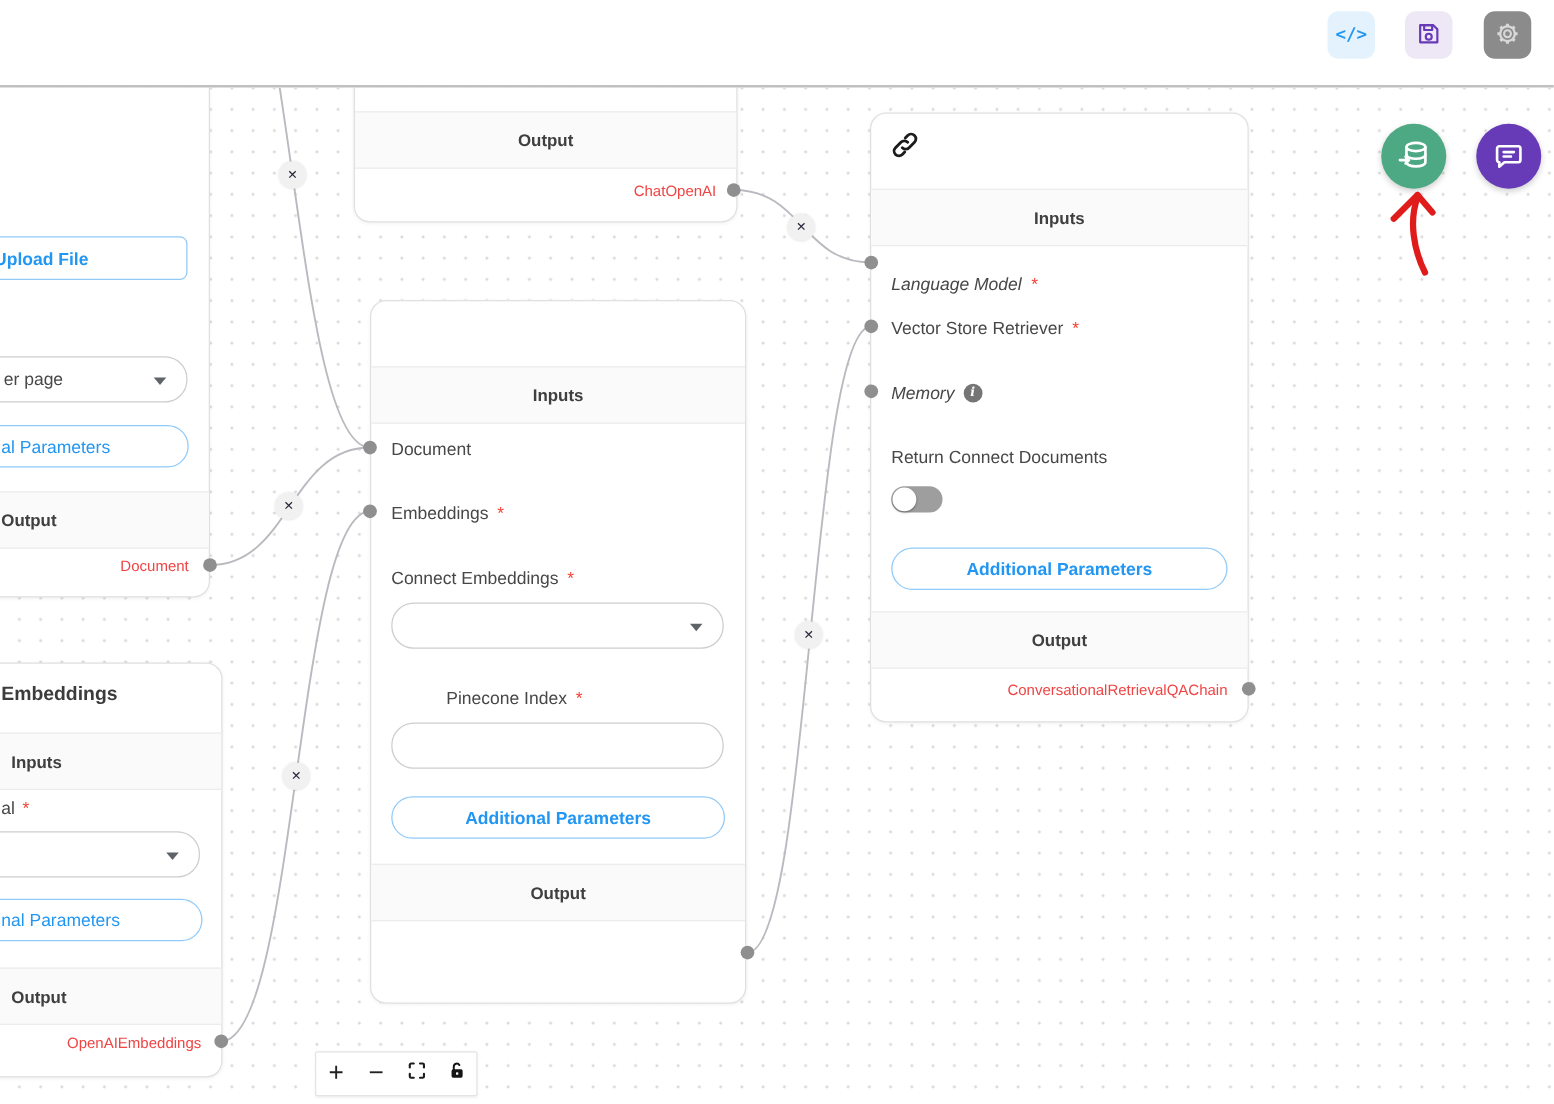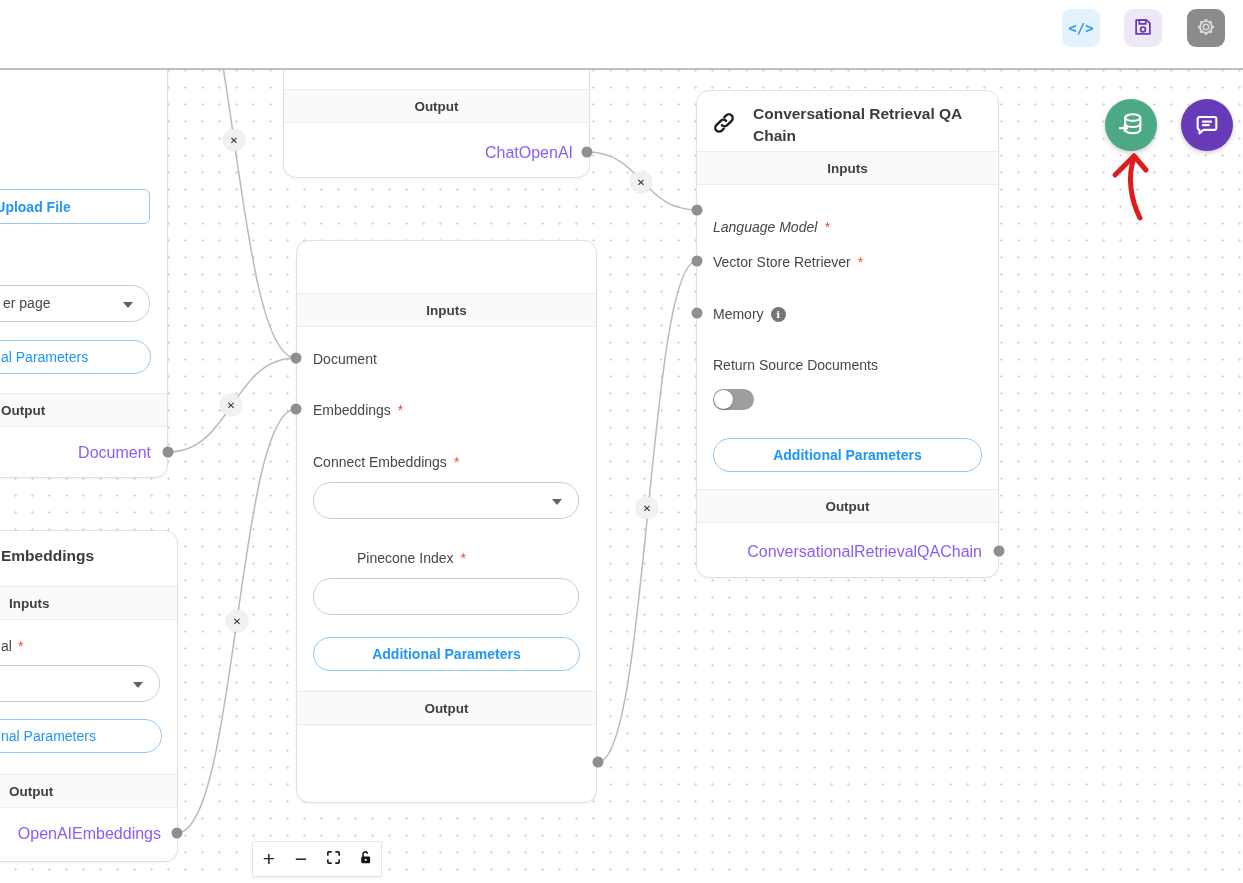--- a/index.html
+++ b/index.html
@@ -23,30 +23,30 @@
     background-size:17px 17px; background-position:7px 9px; }
   svg.edges { position:absolute; left:0; top:0; width:1243px; height:813px; z-index:1; }
   .edge { fill:none; stroke:#b9b9c0; stroke-width:1.5px; }
 
   
   .node { position:absolute; background:#fff; border:1px solid #e0e0e0; border-radius:13px;
     box-shadow:0 1px 3px rgba(0,0,0,.05); z-index:2; }
   .node-header { position:absolute; left:0; top:0; right:0; display:flex; align-items:center;
     gap:16px; padding:12px 14px; }
   .node-title { font-size:15.5px; font-weight:700; color:#3c3c3c; line-height:1.45; }
-  .band { position:absolute; left:0; right:0; height:34px; background:#fafafa;
+  .band { position:absolute; left:0; right:0; height:46px; background:#fafafa;
     border-top:1px solid #ececec; border-bottom:1px solid #ececec;
     display:flex; align-items:center; justify-content:center;
     font-size:13.5px; font-weight:700; color:#3f3f3f; }
   .band.left { justify-content:flex-start; }
   .param { position:absolute; left:16px; transform:translateY(-50%); font-size:14px;
     color:#474747; display:flex; align-items:center; gap:7px; white-space:nowrap; }
   .star { color:#f44336; }
-  .out-label { position:absolute; right:16px; transform:translateY(-50%); font-size:16px;
-    color:#8b5cf6; white-space:nowrap; }
+  .out-label { position:absolute; right:16px; transform:translateY(-50%); font-size:12px;
+    color:#ef4444; white-space:nowrap; }
   .field { position:absolute; left:16px; right:17px; height:37px; background:#fff;
     border:1px solid #cdcdcd; border-radius:18px; cursor:pointer; }
   .chev { position:absolute; right:16px; top:50%; margin-top:-2px; width:0; height:0;
     border-left:5px solid transparent; border-right:5px solid transparent;
     border-top:6px solid #5f6368; }
   .pill { position:absolute; left:16px; right:16px; height:34px; background:#fff;
     border:1px solid #90caf9; border-radius:17px; color:#2196f3; font-weight:700;
     font-size:14px; display:flex; align-items:center; justify-content:center;
     cursor:pointer; white-space:nowrap; }
   .upload-btn { position:absolute; left:16px; right:17px; height:35px; background:#fff;
@@ -206,39 +206,38 @@
   </div>
 
   <div class="node" style="left:696px; top:20px; width:303px; height:488px;">
     <div class="node-header">
       <span>
         <svg width="26" height="26" viewBox="0 0 24 24" fill="none" stroke="#1c1c1c" stroke-width="2.1" stroke-linecap="round" stroke-linejoin="round">
           <path d="M10 14 a3.5 3.5 0 0 0 5 0 l4 -4 a3.5 3.5 0 0 0 -5 -5 l-1.8 1.8"></path>
           <path d="M14 10 a3.5 3.5 0 0 0 -5 0 l-4 4 a3.5 3.5 0 0 0 5 5 l1.8 -1.8"></path>
         </svg>
       </span>
-      <span class="node-title" style="width:232px;">Conversational Retrieval QA Chain</span>
     </div>
     <div class="band" style="top:60px;">
       <span>Inputs</span>
     </div>
     <div class="param" style="top:136px;font-style:italic;">
       <span>Language Model</span>
         <span class="star">*</span>
     </div>
     <div class="param" style="top:171px;justify-content:space-between;">
       <span>Vector Store Retriever</span>
         <span class="star">*</span>
     </div>
-    <div class="param" style="top:223px;">
+    <div class="param" style="top:223px;font-style:italic;">
       <span>Memory</span>
       <span class="info-dot">i</span>
     </div>
     <div class="param" style="top:274px;">
-      <span>Return Source Documents</span>
+      <span>Return Connect Documents</span>
     </div>
     <div class="toggle" style="top:298px;">
       <div class="knob"></div>
     </div>
     <button class="pill" style="top:347px;">
       <span>Additional Parameters</span>
     </button>
     <div class="band" style="top:398px;">
       <span>Output</span>
     </div>

